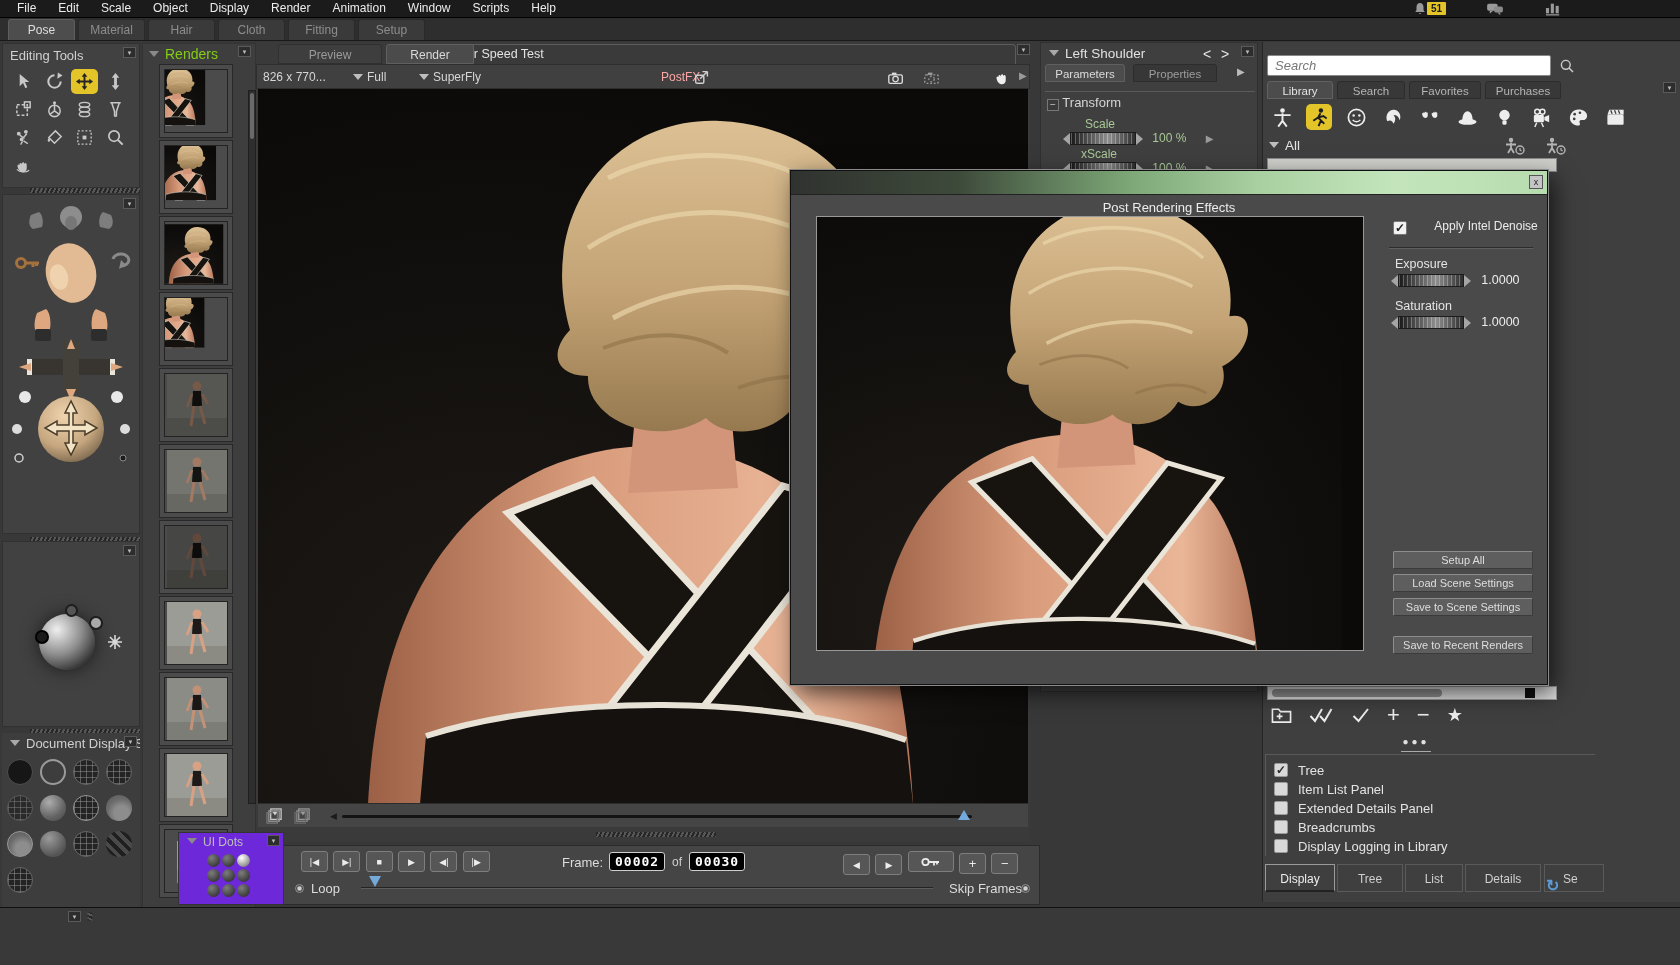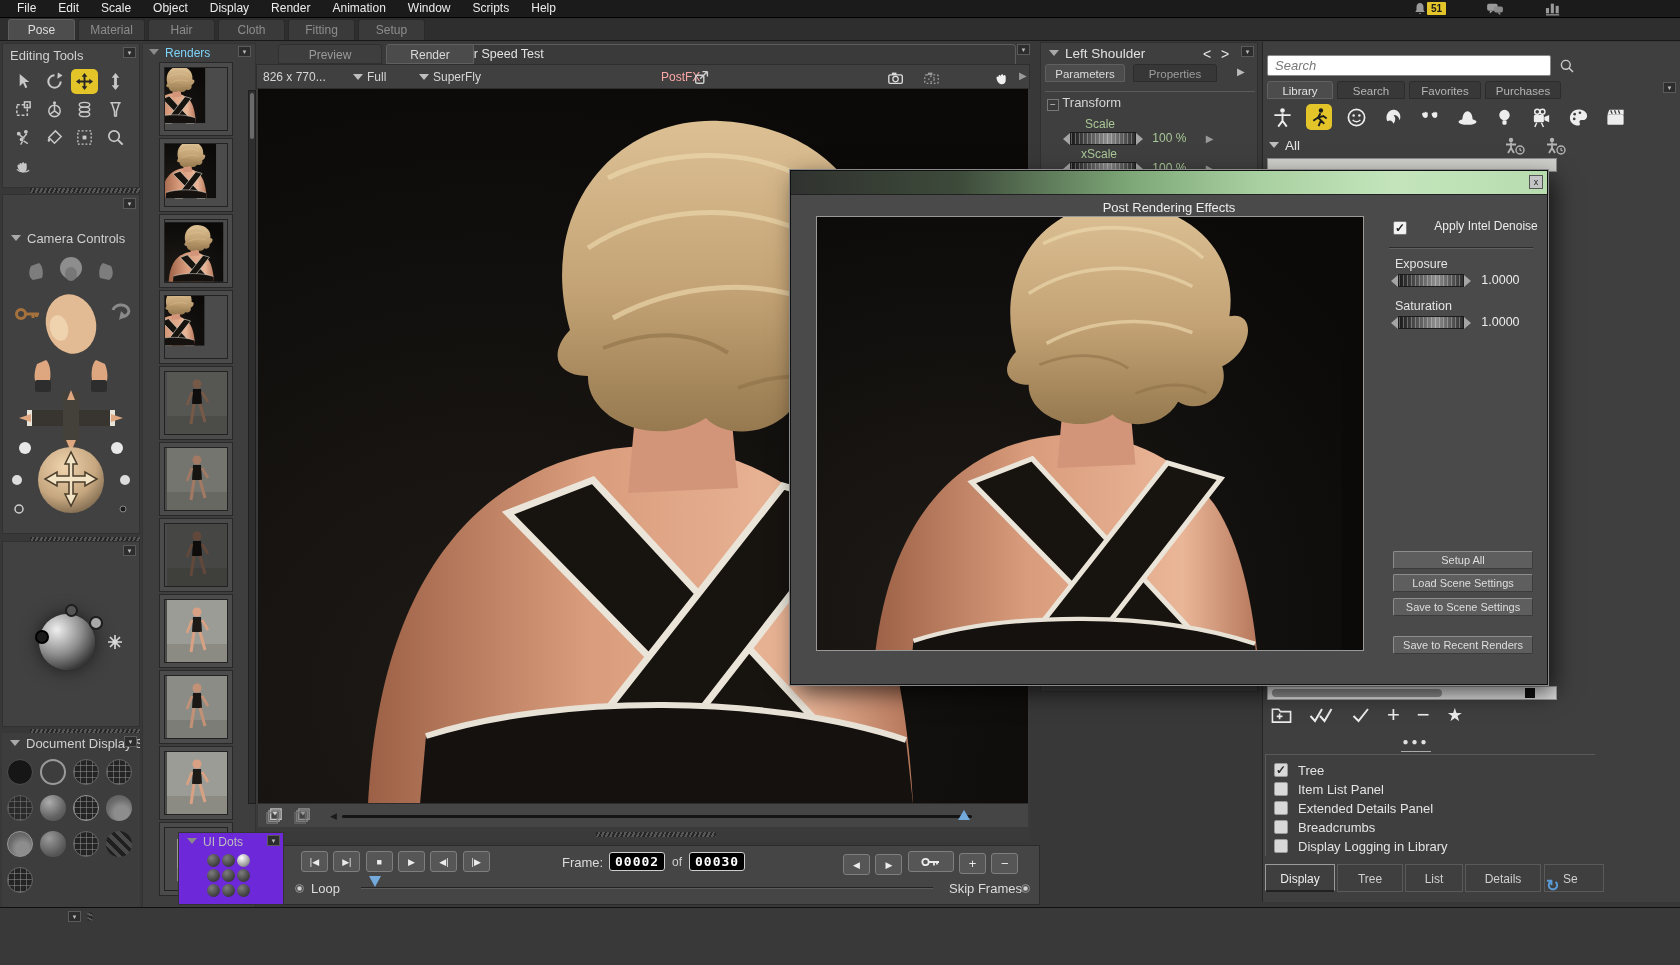--- a/index.html
+++ b/index.html
@@ -287,21 +287,20 @@
           <use href="#sym-hand" style="color:currentColor"></use>
           <path d="M3 14 C6 17 12 18 16 15" fill="none" stroke="currentColor" stroke-width="1.2"></path>
         </svg>
       </div>
   </div>
 </div>
 <div class="p hatch" style="left:30px;top:188px;width:110px"></div>
 
 <div id="camera-panel" class="p panel">
   <div class="menu-btn" style="right:3px;top:3px">▼</div>
-  <div style="padding:36px 0 0 8px"><span class="tri"></span><span class="panel-title">Camera Controls</span></div>
   <svg width="124" height="262" viewBox="0 0 124 262" style="margin:6px auto 0;display:block">
     <g fill="#7d7d7d">
         <path d="M22 14 C19 20 20 26 24 28 L33 26 C35 20 33 13 30 11 Z"></path>
         <path d="M102 14 C105 20 104 26 100 28 L91 26 C89 20 91 13 94 11 Z"></path>
       </g>
     <circle cx="62" cy="16" r="11" fill="#8d8d8d"></circle>
       <ellipse cx="62" cy="22" rx="6" ry="7" fill="#777"></ellipse>
     <g>
         <ellipse cx="62" cy="72" rx="25" ry="30" fill="#e2bb94" transform="rotate(-14 62 72)"></ellipse>
         <ellipse cx="50" cy="76" rx="9" ry="13" fill="#efd3ae" transform="rotate(-14 50 76)"></ellipse>
@@ -374,21 +373,21 @@
     <div class="sph sph-smooth2"></div>
     <div class="sph sph-smooth2" style="border:1px solid #999"></div>
     <div class="sph sph-smooth"></div>
     <div class="sph sph-wire"></div>
     <div class="sph sph-stripe"></div>
     <div class="sph sph-wire"></div>
   </div>
 </div>
 
 <div id="renders-panel" class="p">
-  <div style="padding:2px 0 0 6px"><span class="tri" style="border-top-color:#8a8a8a"></span><span style="font-size:12px;color:#7dd3fc">Renders</span></div>
+  <div style="padding:2px 0 0 6px"><span class="tri" style="border-top-color:#8a8a8a"></span><span style="font-size:14px;color:#84cc16">Renders</span></div>
   <div class="menu-btn" style="right:4px;top:2px">▼</div>
   <div class="thumb">
       <div class="inner">
         <svg width="64" height="64" viewBox="140 40 380 380">
           <use href="#sym-bust"></use>
         </svg>
       </div>
     </div>
   <div class="thumb">
       <div class="inner">

